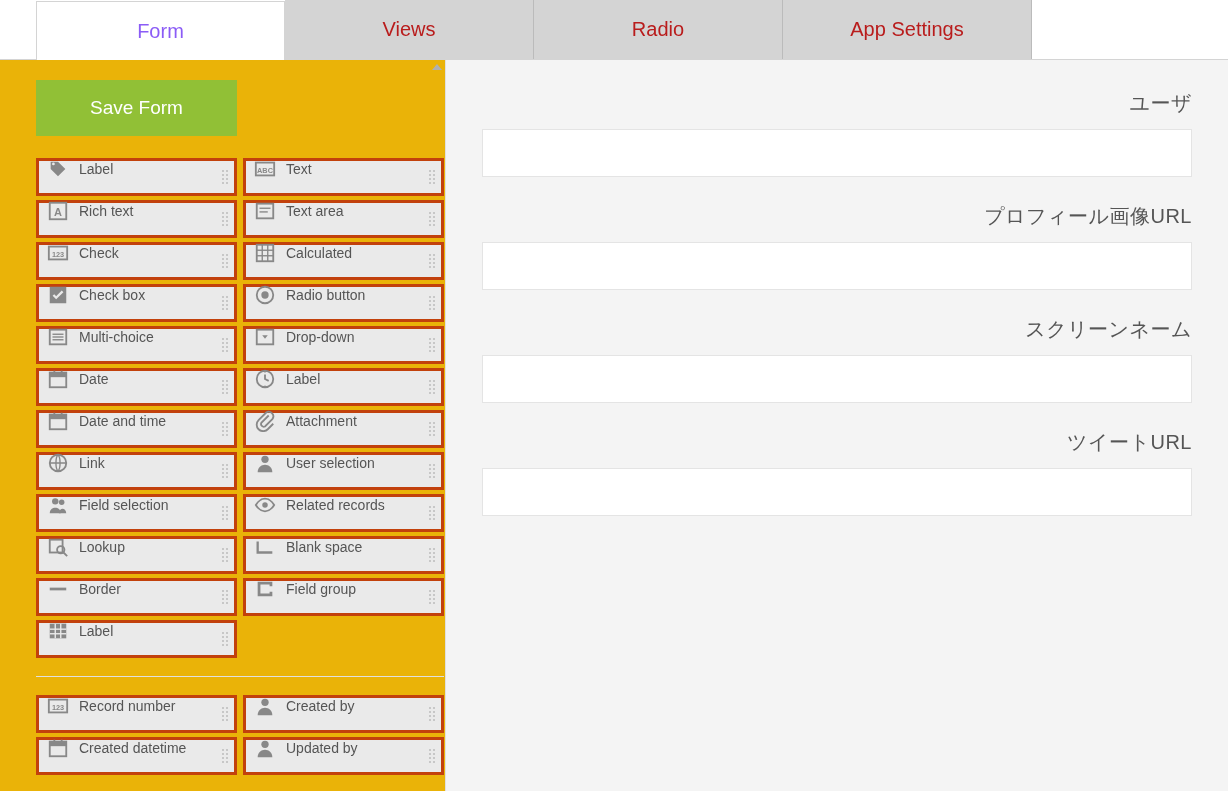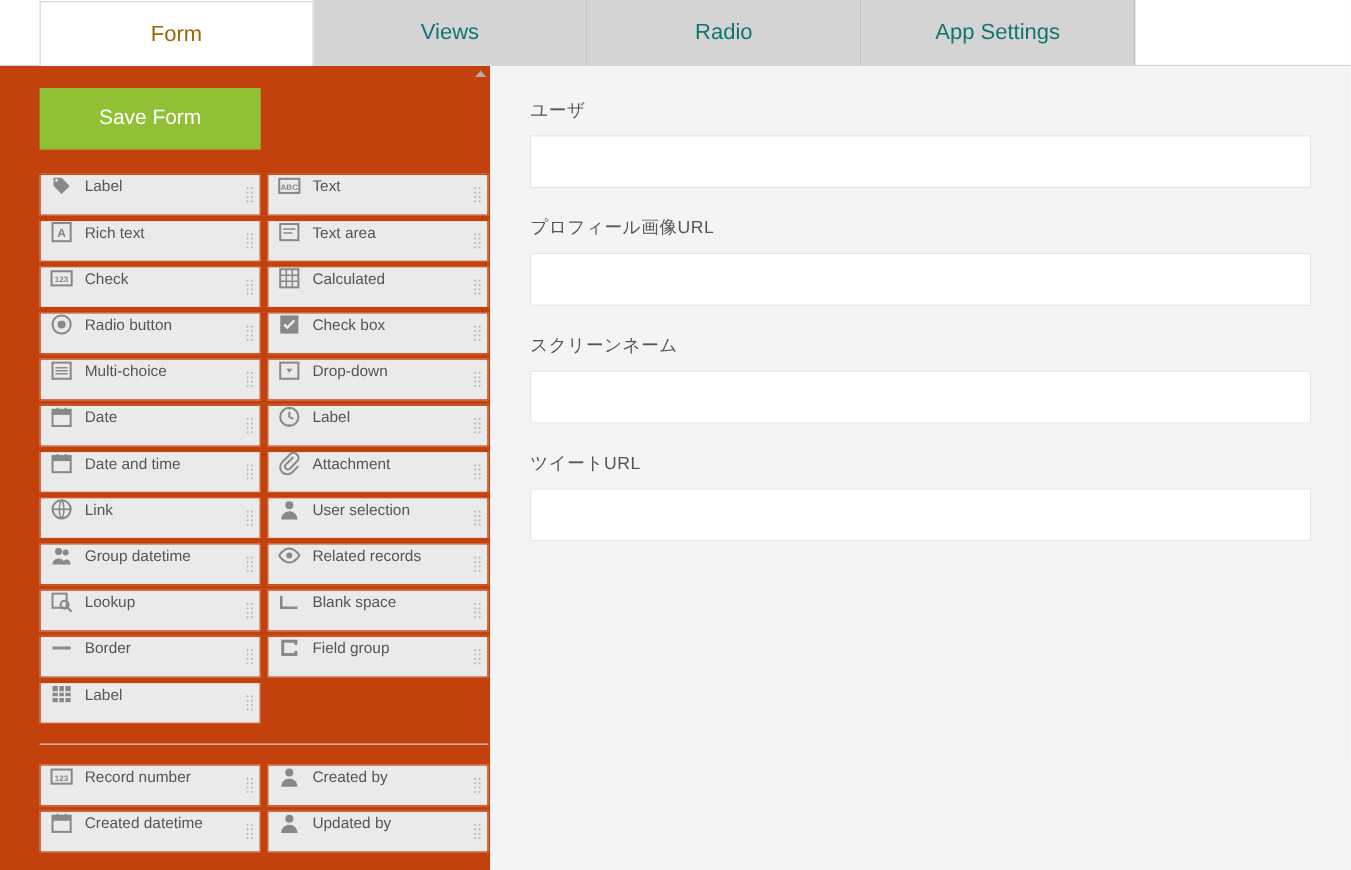--- a/index.html
+++ b/index.html
@@ -21,40 +21,40 @@
       padding-left: 36px;
     }
     .tab {
       flex: 0 0 249px;
       display: flex;
       align-items: center;
       justify-content: center;
       background: #d4d4d4;
       border-right: 1px solid #bbb;
       font-size: 20px;
-      color: #0f766e;
+      color: #b91c1c;
       cursor: pointer;
       font-weight: 300;
     }
     .tab.active {
       background: #fff;
-      color: #a16207;
+      color: #8b5cf6;
       border: 1px solid #d4d4d4;
       border-bottom: none;
       position: relative;
       top: 1px;
       text-align: center;
     }
     .main {
       display: flex;
       height: calc(100vh - 60px);
     }
     .sidebar {
       width: 446px;
-      background: #c2410c;
+      background: #eab308;
       border-right: 1px solid #e0e0e0;
       padding: 20px 0 20px 36px;
       overflow-y: auto;
       position: relative;
     }
     .scrollbar-track {
       position: absolute;
       right: 0;
       top: 0;
       width: 16px;
@@ -82,21 +82,21 @@
       margin-bottom: 22px;
     }
     .field-palette {
       display: grid;
       grid-template-columns: 201px 201px;
       gap: 4px 6px;
     }
     .field-item {
       height: 38px;
       background: #eaeaea;
-      border: 1px solid #c2410c;
+      border: 3px solid #c2410c;
       display: flex;
       align-items: center;
       padding: 0 0 16px 6px;
       cursor: grab;
       position: relative;
     }
     .field-item .icon {
       width: 26px;
       height: 26px;
       display: flex;
@@ -138,25 +138,26 @@
     .canvas {
       flex: 1;
       background: #f4f4f4;
       padding: 30px 36px;
       overflow-y: auto;
     }
     .form-field {
       margin-bottom: 26px;
     }
     .form-field-label {
-      font-size: 16px;
+      font-size: 20px;
       color: #555;
       font-weight: 300;
       margin-bottom: 12px;
       letter-spacing: 0.5px;
+      text-align: right;
     }
     .form-field-input {
       background: #fff;
       border: 1px solid #e4e4e4;
       height: 48px;
       width: 100%;
     }
     .form-field-textarea {
       background: #fff;
       border: 1px solid #e4e4e4;
@@ -286,56 +287,56 @@
             <span></span>
             <span></span>
             <span></span>
             <span></span>
             <span></span>
           </div>
         </div>
         <div class="field-item">
           <span class="icon">
             <svg viewBox="0 0 24 24" width="22" height="22">
+              <use href="#i-checkbox"></use>
+            </svg>
+          </span>
+          <span class="label">Check box</span>
+          <div class="grip">
+            <span></span>
+            <span></span>
+            <span></span>
+            <span></span>
+            <span></span>
+            <span></span>
+            <span></span>
+            <span></span>
+          </div>
+        </div>
+        <div class="field-item">
+          <span class="icon">
+            <svg viewBox="0 0 24 24" width="22" height="22">
               <use href="#i-radio"></use>
             </svg>
           </span>
           <span class="label">Radio button</span>
           <div class="grip">
             <span></span>
             <span></span>
             <span></span>
             <span></span>
             <span></span>
             <span></span>
             <span></span>
             <span></span>
           </div>
         </div>
         <div class="field-item">
           <span class="icon">
             <svg viewBox="0 0 24 24" width="22" height="22">
-              <use href="#i-checkbox"></use>
-            </svg>
-          </span>
-          <span class="label">Check box</span>
-          <div class="grip">
-            <span></span>
-            <span></span>
-            <span></span>
-            <span></span>
-            <span></span>
-            <span></span>
-            <span></span>
-            <span></span>
-          </div>
-        </div>
-        <div class="field-item">
-          <span class="icon">
-            <svg viewBox="0 0 24 24" width="22" height="22">
               <use href="#i-list"></use>
             </svg>
           </span>
           <span class="label">Multi-choice</span>
           <div class="grip">
             <span></span>
             <span></span>
             <span></span>
             <span></span>
             <span></span>
@@ -469,21 +470,21 @@
             <span></span>
             <span></span>
           </div>
         </div>
         <div class="field-item">
           <span class="icon">
             <svg viewBox="0 0 24 24" width="22" height="22">
               <use href="#i-users"></use>
             </svg>
           </span>
-          <span class="label">Group datetime</span>
+          <span class="label">Field selection</span>
           <div class="grip">
             <span></span>
             <span></span>
             <span></span>
             <span></span>
             <span></span>
             <span></span>
             <span></span>
             <span></span>
           </div>

